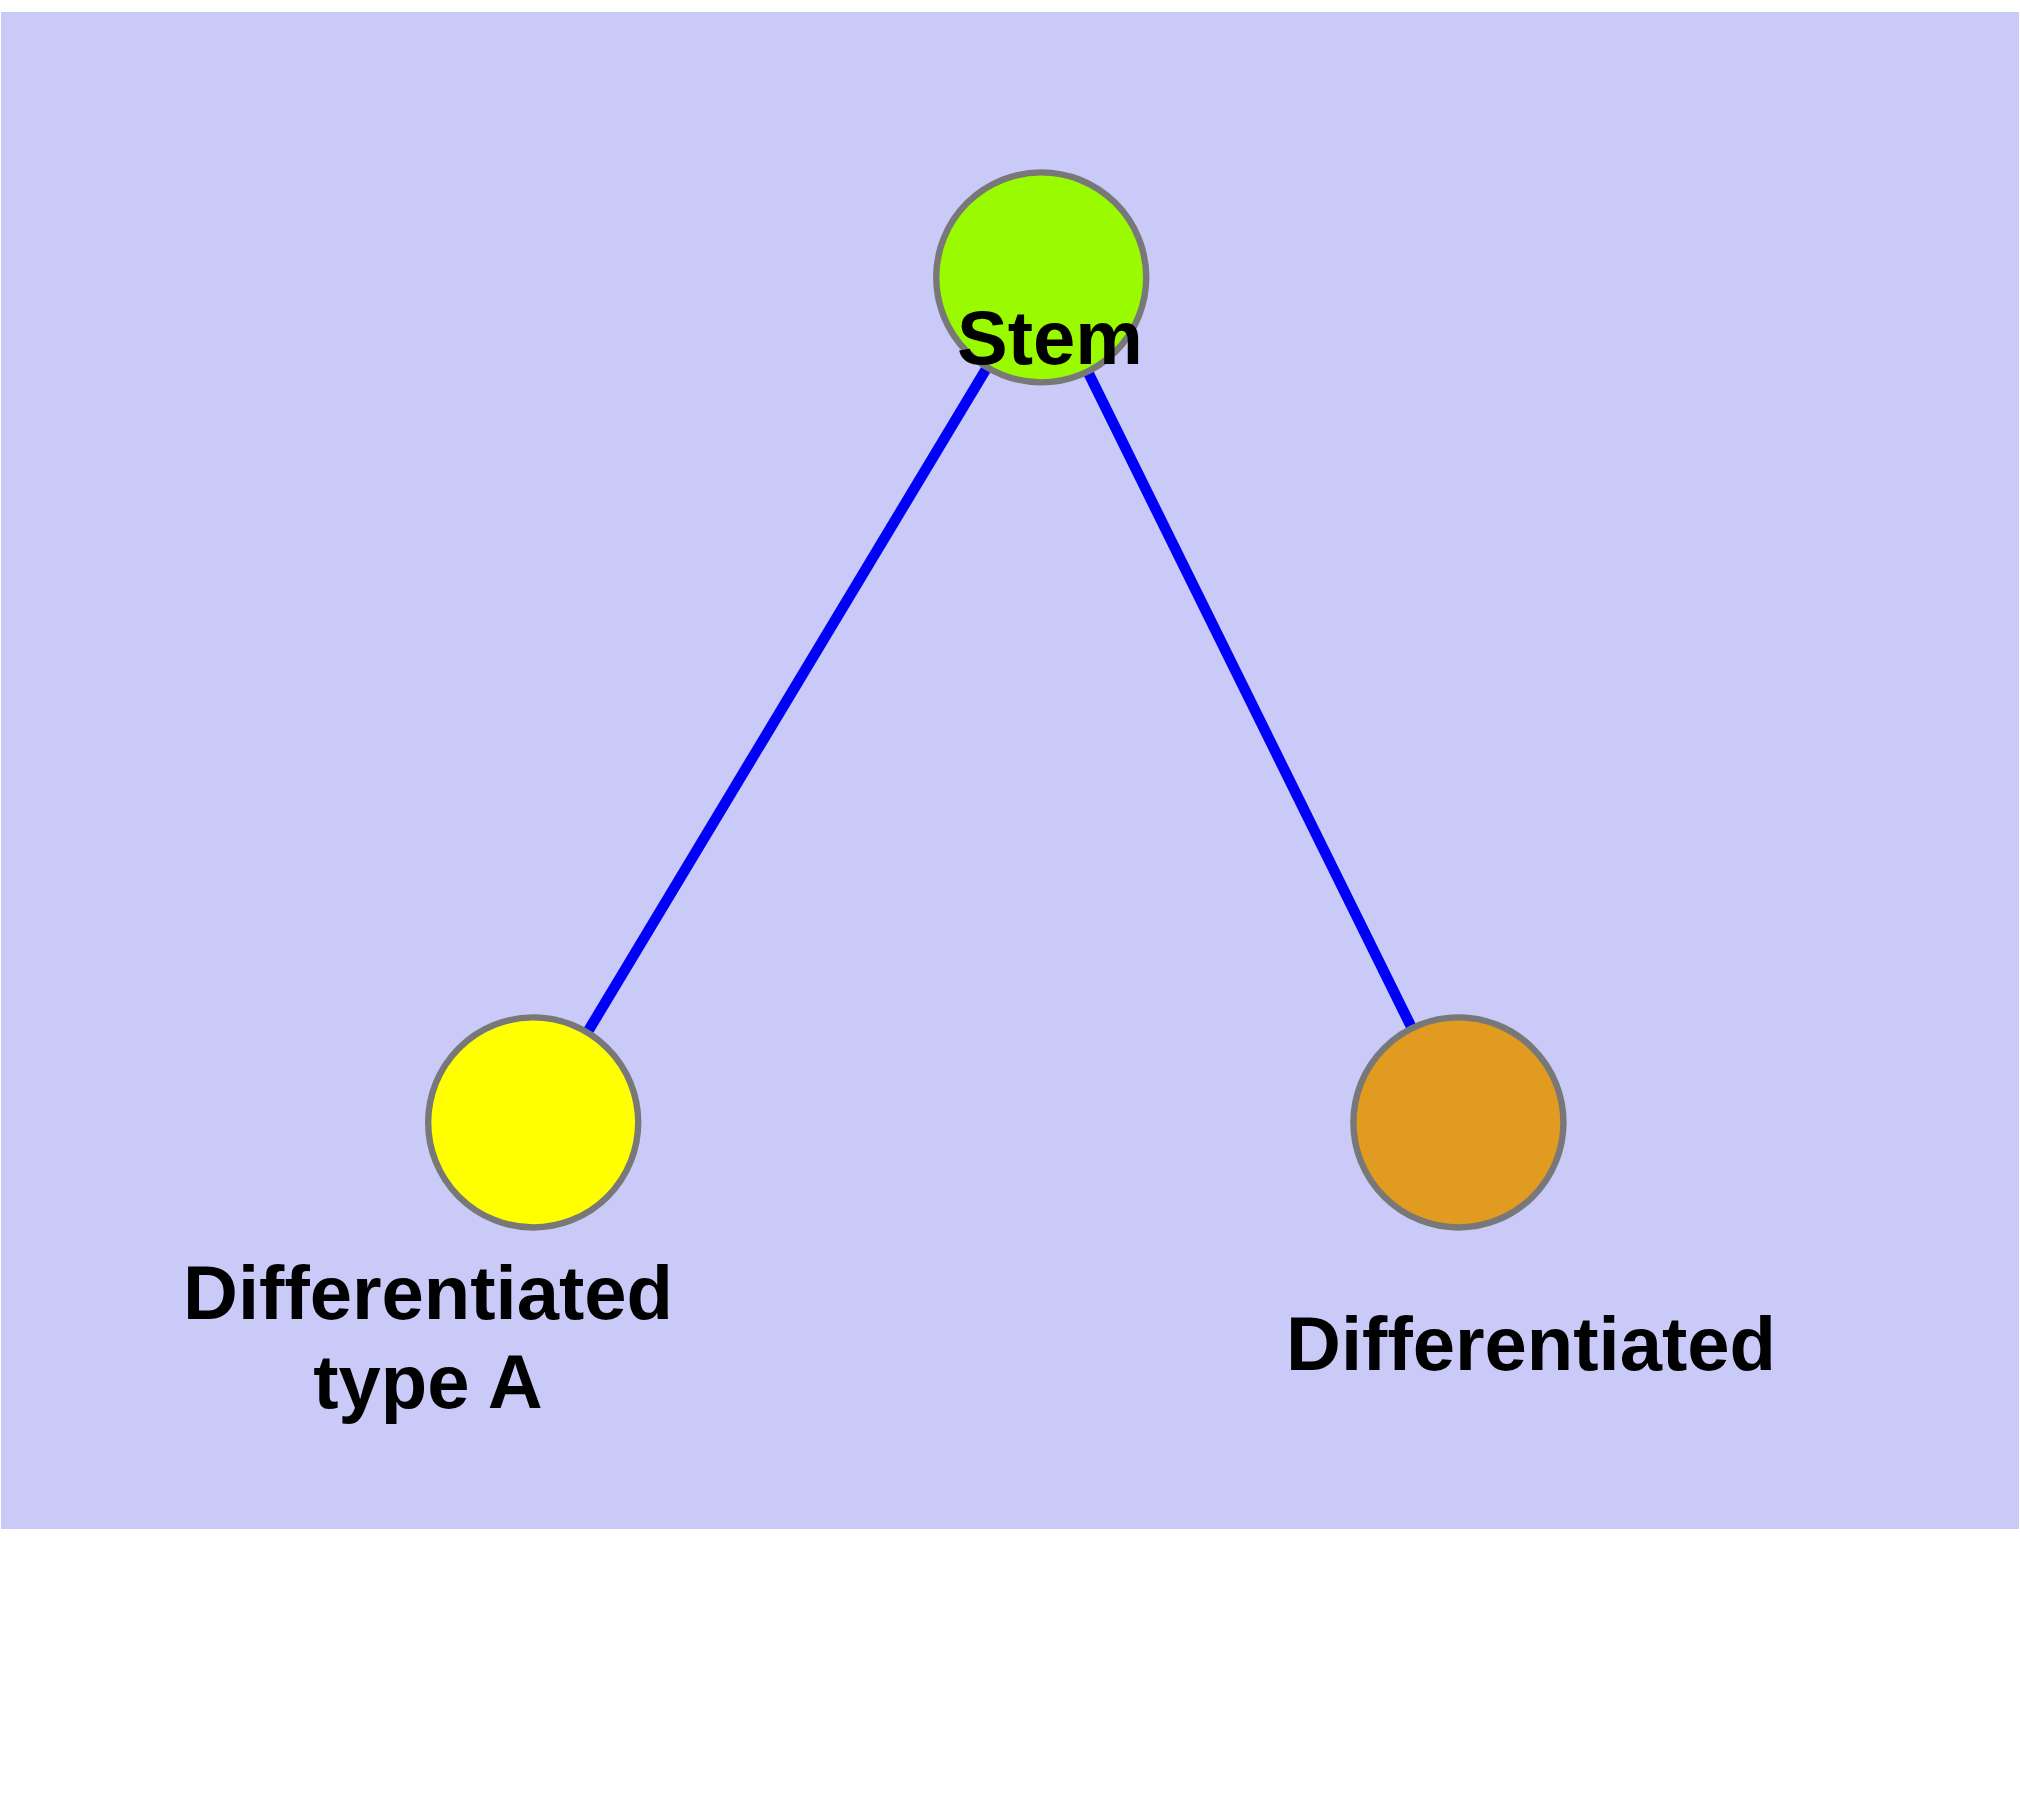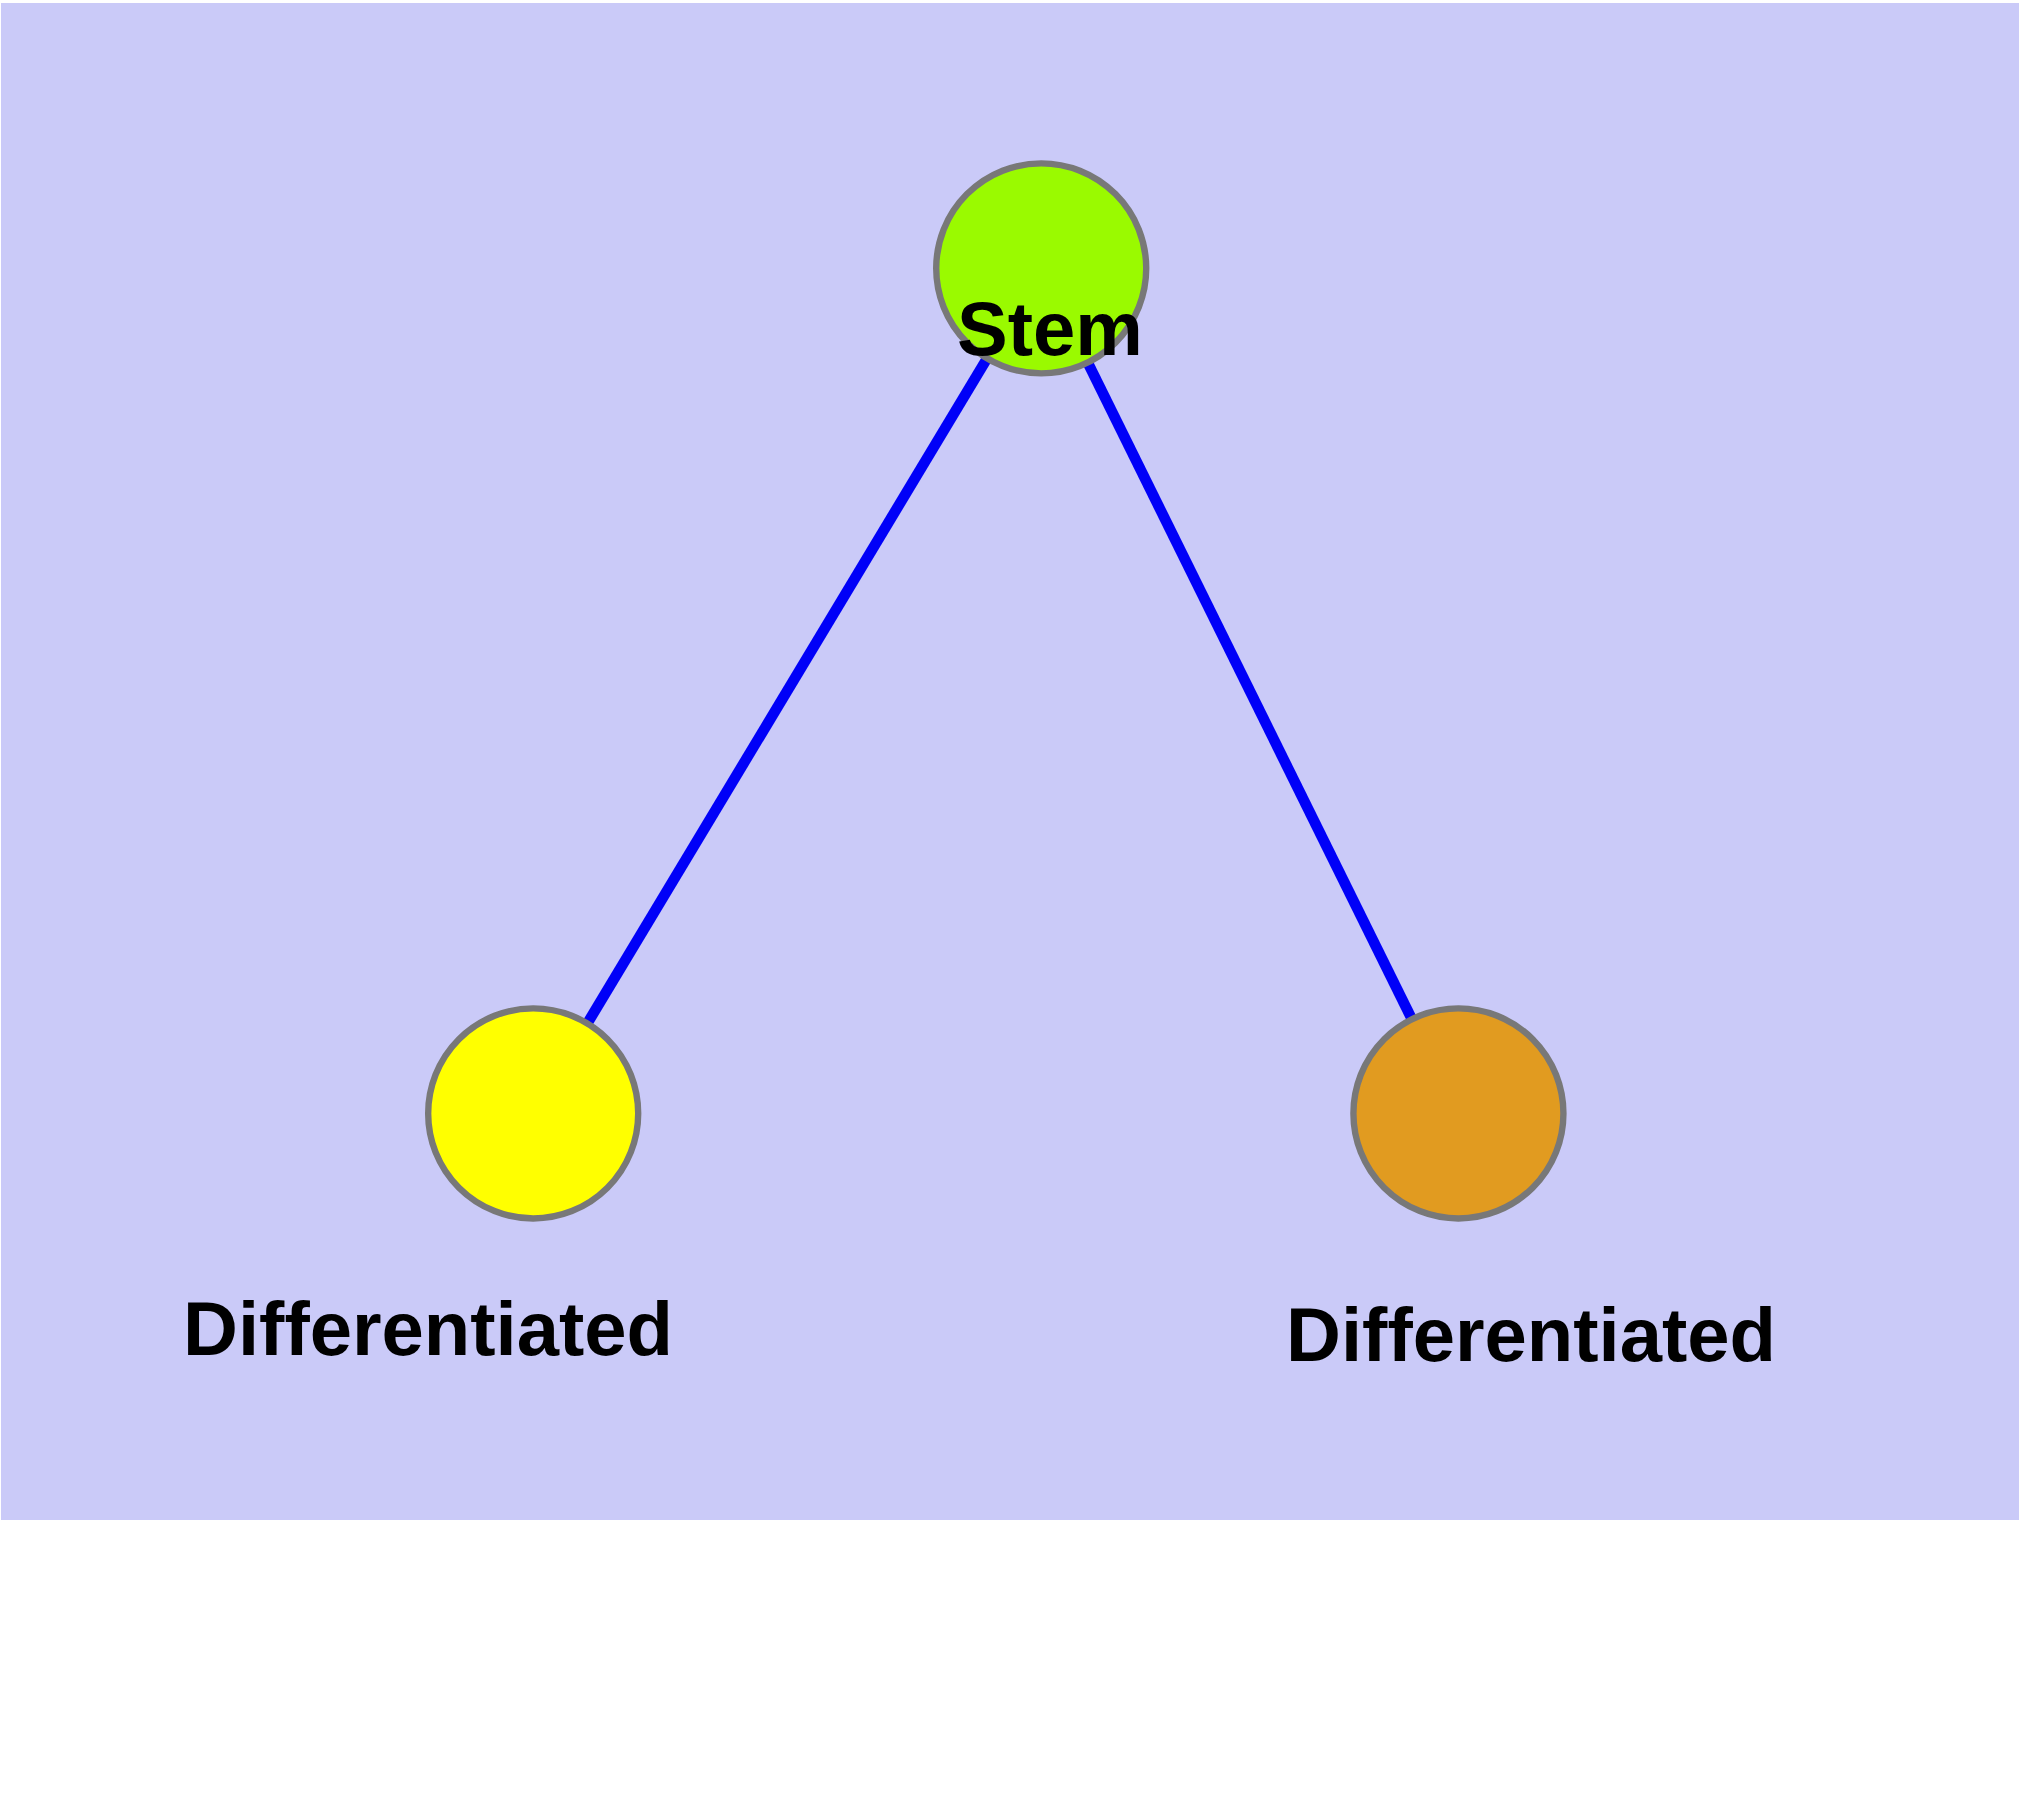--- a/index.html
+++ b/index.html
@@ -11,20 +11,21 @@
   .stage {
     position: relative;
     width: 2021px;
     height: 1521px;
     box-sizing: border-box;
     border-top: 3.4px solid #ffffff;
     border-right: 2.5px solid #ffffff;
     border-bottom: 1.7px solid #ffffff;
     border-left: 1.7px solid #ffffff;
     overflow: hidden;
+    margin-top: 9px;
   }
   .graph-svg {
     position: absolute;
     left: 0;
     top: 0;
     width: 100%;
     height: 100%;
     display: block;
   }
   .node-label {
@@ -55,20 +56,21 @@
 
     <circle cx="1236" cy="374" r="148" stroke-width="9" fill="#9AFA00" stroke="#787878"></circle>
     <circle cx="520" cy="1565" r="148" stroke-width="9" fill="#FFFF00" stroke="#787878"></circle>
     <circle cx="1824" cy="1565" r="148" stroke-width="9" fill="#E19B20" stroke="#787878"></circle>
   </svg>
 
   <div class="node-label label-stem" style="color: rgb(0, 0, 0);">Stem</div>
 
   <div class="node-label label-type-a" style="color: rgb(0, 0, 0);">
     <div>Differentiated</div>
+    <div>type A</div>
   </div>
 
   <div class="node-label label-type-b" style="color: rgb(0, 0, 0);">
     <div>Differentiated</div>
   </div>
 
 </div>
 
 
 </body></html>

